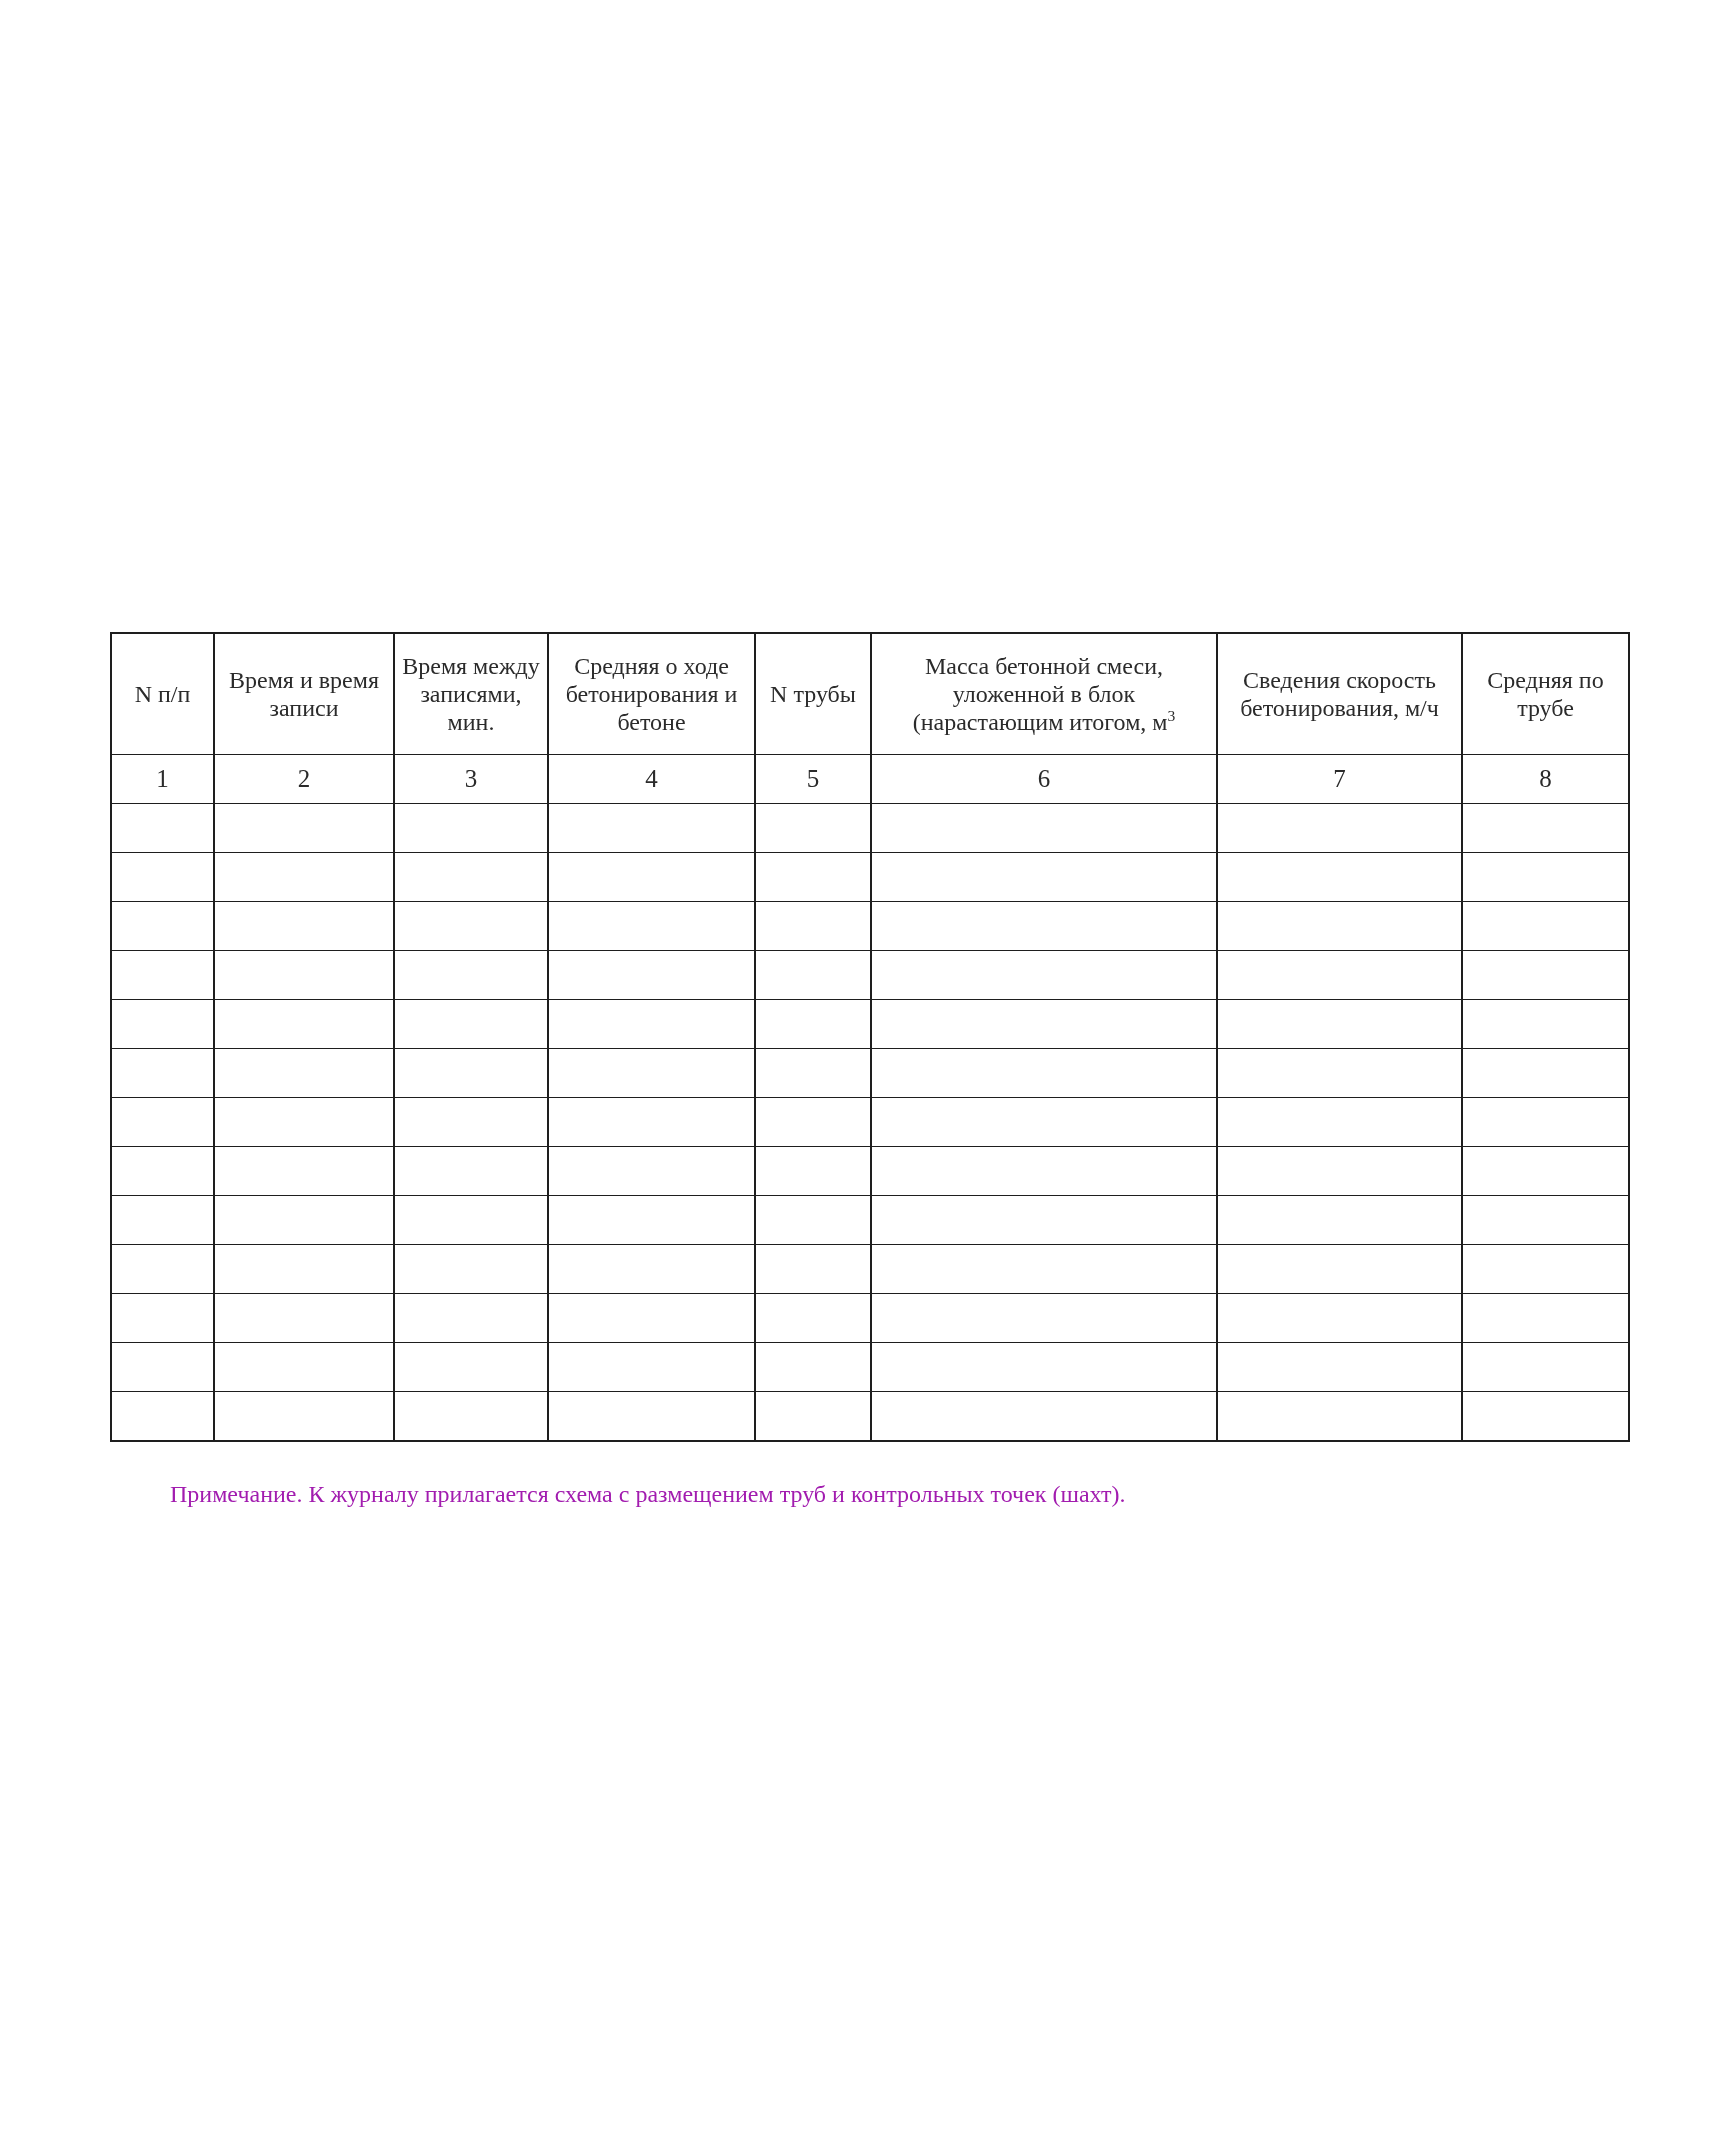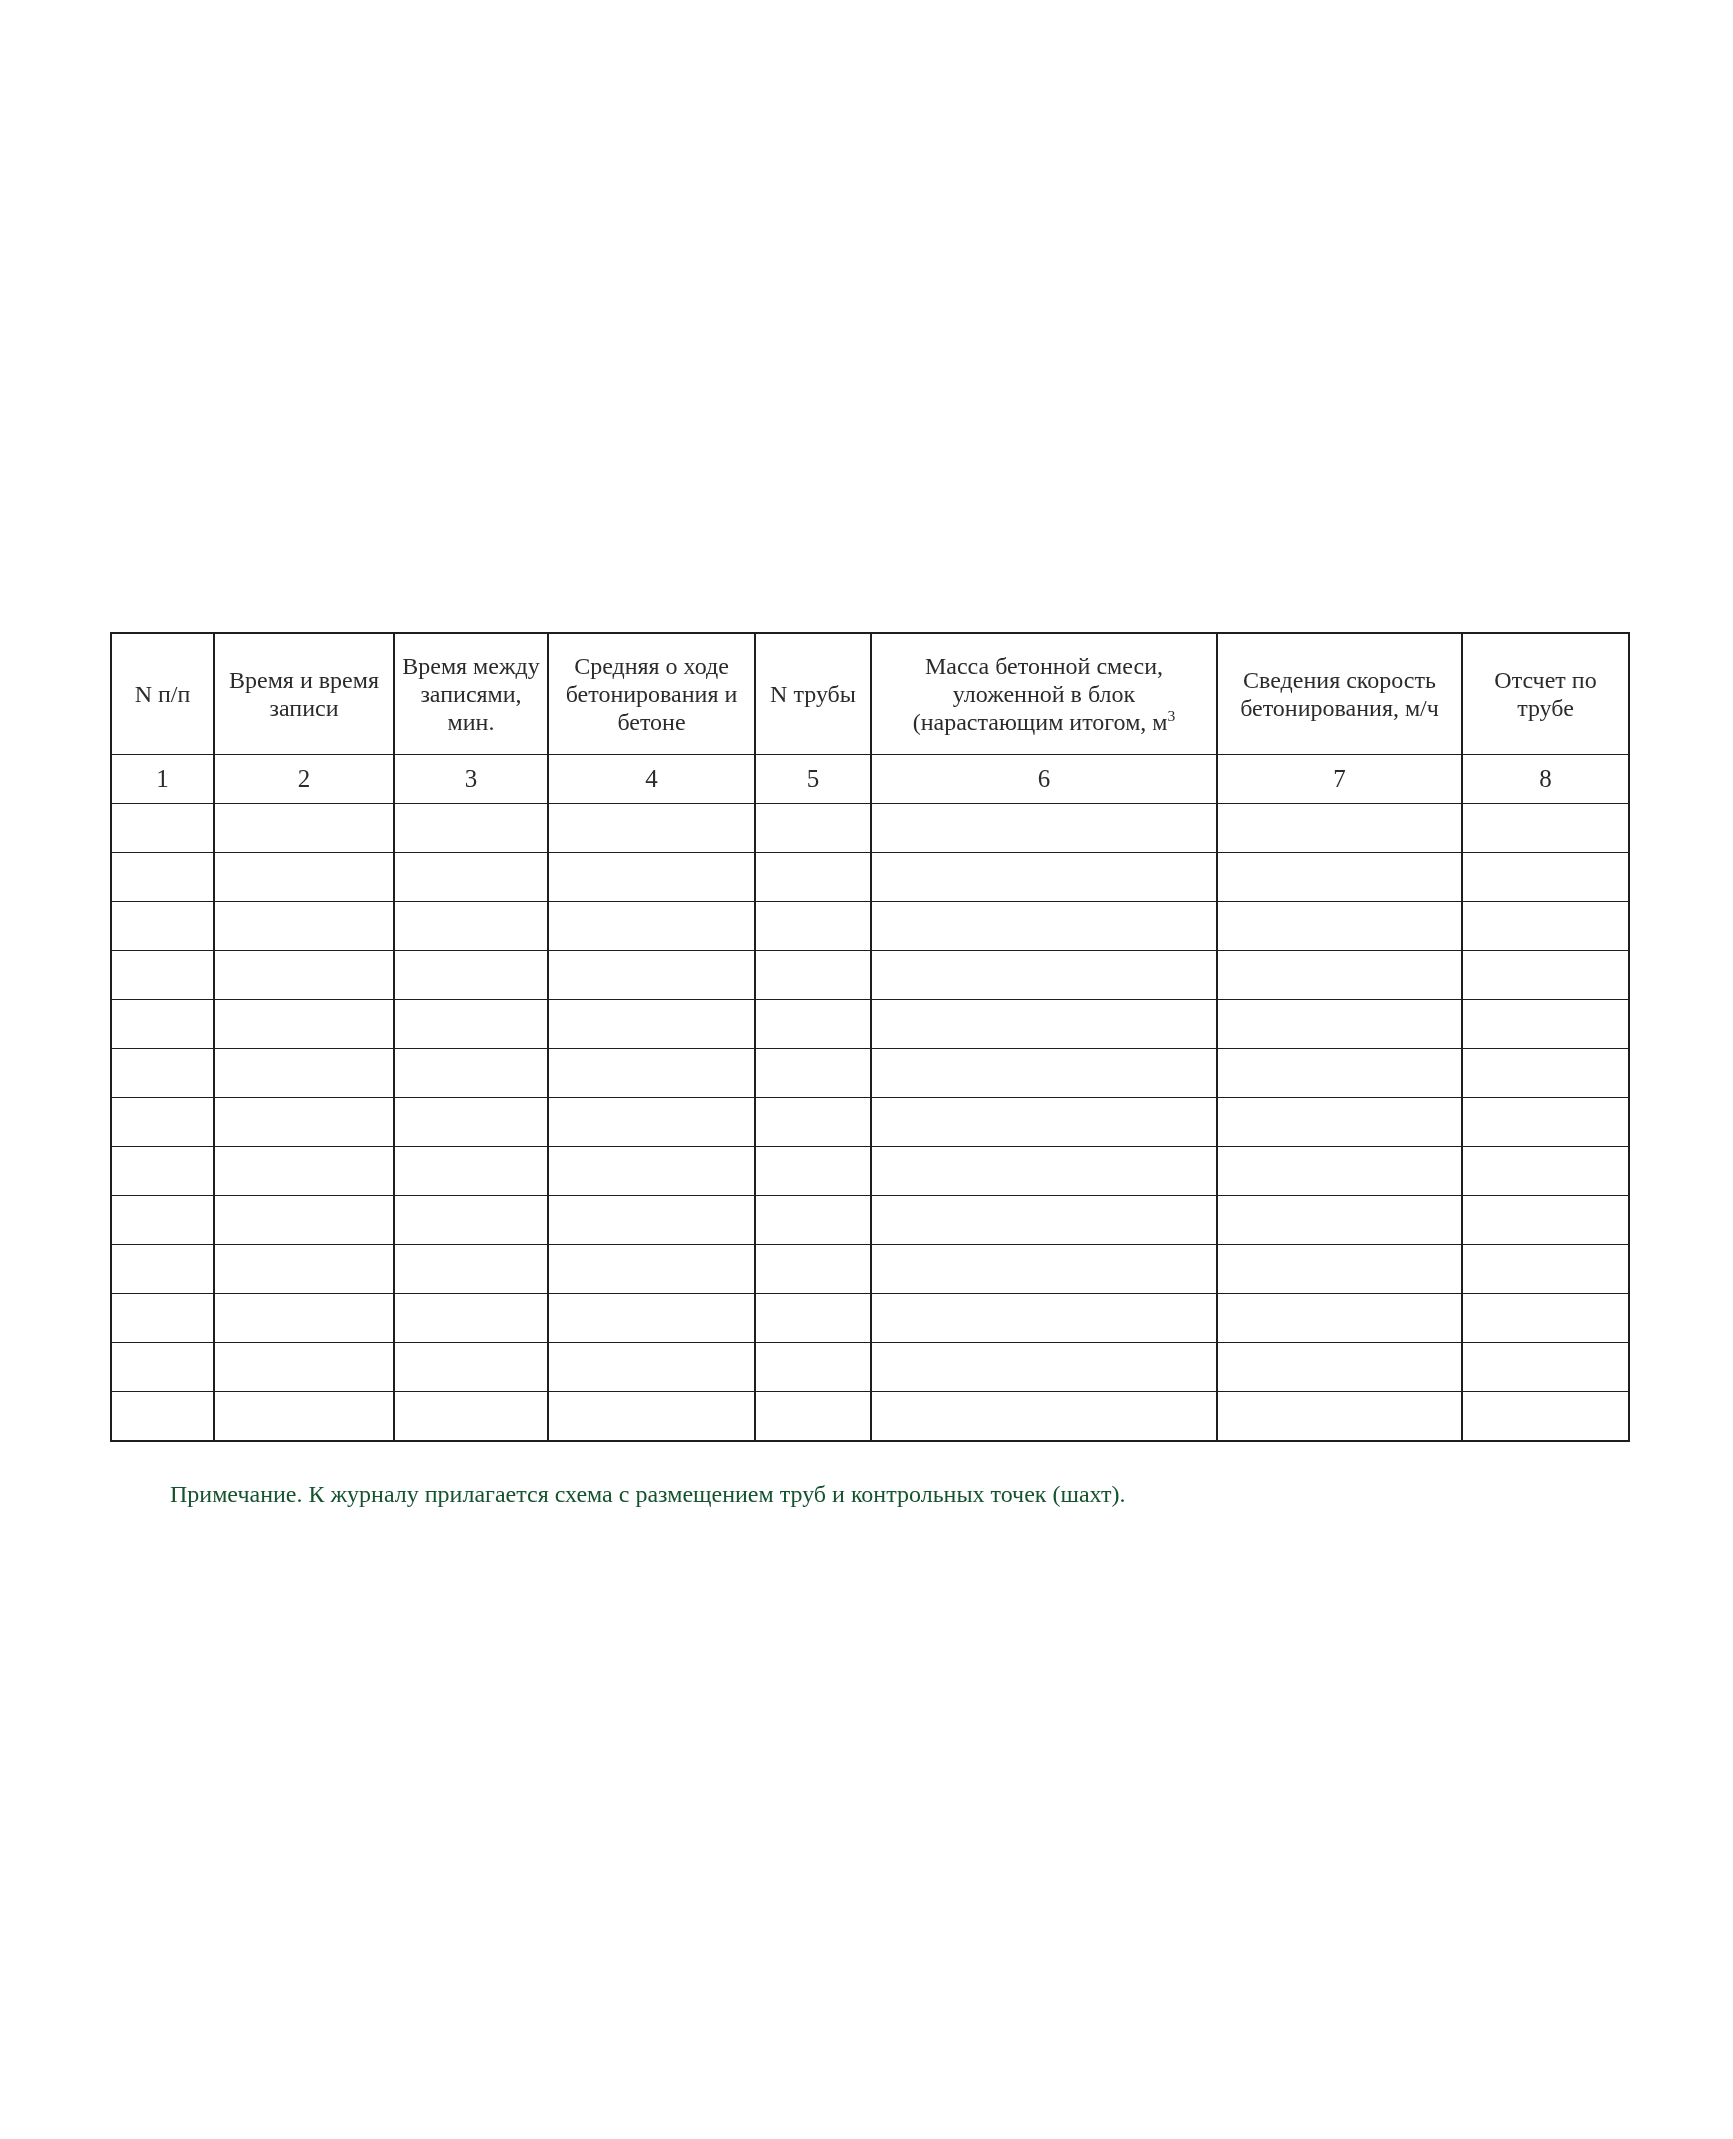--- a/index.html
+++ b/index.html
@@ -55,21 +55,21 @@
     height: 45px;
     font-size: 25px;
   }
   .note {
     position: absolute;
     left: 170px;
     top: 1480px;
     font-size: 24px;
     line-height: 1.2;
     white-space: nowrap;
-    color: #14532d;
+    color: #a21caf;
   }
 </style>
 </head>
 <body>
 
 <div class="page">
 
   <table class="journal">
     <colgroup>
       <col style="width:103px">
@@ -91,21 +91,21 @@
 мин.</th>
         <th>Средняя о ходе
 бетонирования и
 бетоне</th>
         <th>N трубы</th>
         <th><span>Масса бетонной смеси,
 уложенной в блок
 (нарастающим итогом, м</span><sup>3</sup></th>
         <th>Сведения скорость
 бетонирования, м/ч</th>
-        <th>Отсчет по
+        <th>Средняя по
 трубе</th>
       </tr>
       <tr class="numbers-row">
         <td>1</td>
         <td>2</td>
         <td>3</td>
         <td>4</td>
         <td>5</td>
         <td>6</td>
         <td>7</td>

